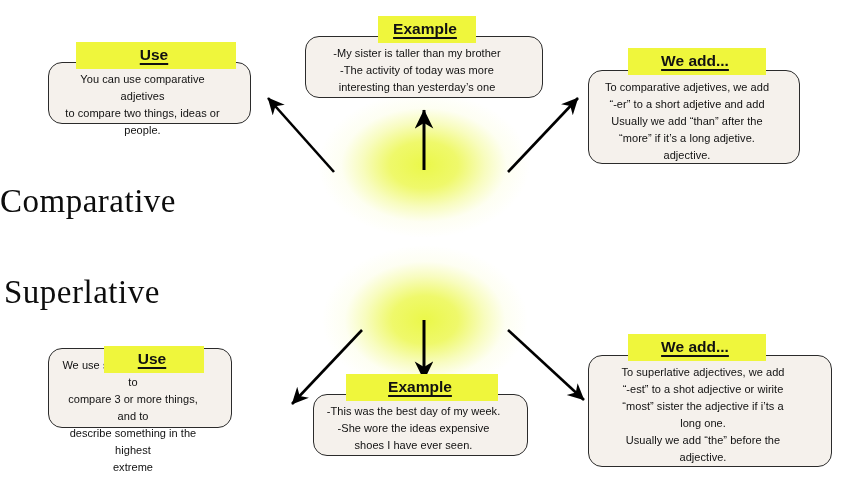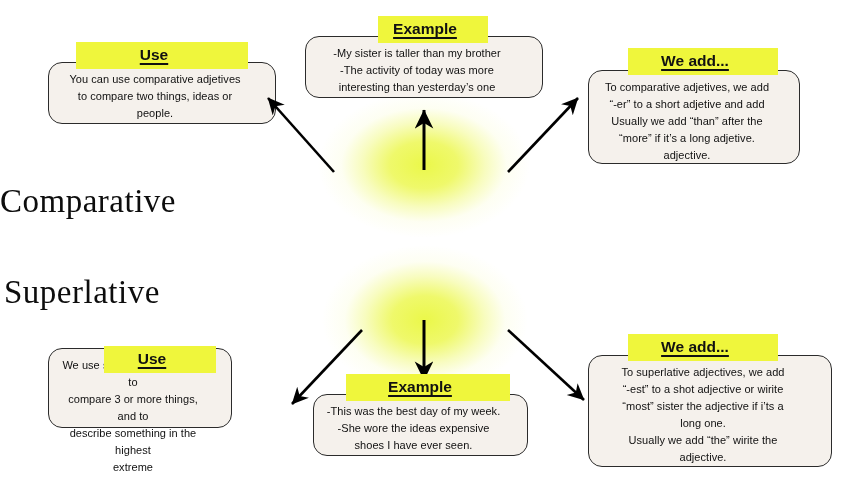--- a/index.html
+++ b/index.html
@@ -89,27 +89,27 @@
   .label-chip {
     position: absolute;
     background: #eff63c;
     color: #111111;
     font-size: 15.5px;
     font-weight: bold;
     text-decoration: underline;
     text-decoration-thickness: 2px;
     text-underline-offset: 2.5px;
     text-align: center;
-    padding: 4px 16px 5px 0;
+    padding: 4px 4px 5px 0;
     z-index: 5;
     white-space: nowrap;
   }
 
   
-  #card-use-comparative   { left: 48px;  top: 62px;  width: 228px; height: 62px; }
+  #card-use-comparative   { left: 48px;  top: 62px;  width: 203px; height: 62px; }
   #chip-use-comparative   { left: 76px;  top: 42px;  width: 156px; }
 
   #card-example-comparative { left: 305px; top: 36px; width: 238px; height: 62px; }
   #chip-example-comparative { left: 378px; top: 16px; width: 94px; }
 
   #card-weadd-comparative { left: 588px; top: 70px; width: 212px; height: 94px; }
   #chip-weadd-comparative { left: 628px; top: 48px; width: 134px; }
 
   #card-use-superlative   { left: 48px;  top: 348px; width: 184px; height: 80px; }
   #chip-use-superlative   { left: 104px; top: 346px; width: 96px; }
@@ -200,17 +200,17 @@
     <p>-She wore the ideas expensive</p>
     <p>shoes I have ever seen.</p>
   </div>
 
   <div class="label-chip" id="chip-weadd-superlative">We add...</div>
   <div class="card" id="card-weadd-superlative">
     <p>To superlative adjectives, we add</p>
     <p>“-est” to a shot adjective or wirite</p>
     <p>“most” sister the adjective if i’ts a</p>
     <p>long one.</p>
-    <p>Usually we add “the” wirite the</p>
+    <p>Usually we add “the” before the</p>
     <p>adjective.</p>
   </div>
 
 </div>
 
 </body></html>

